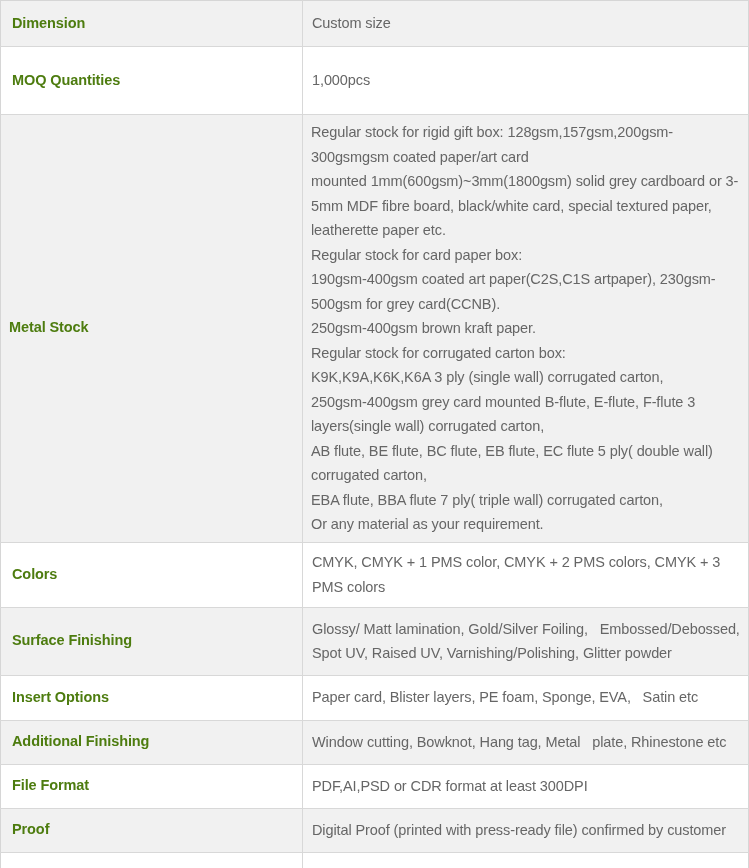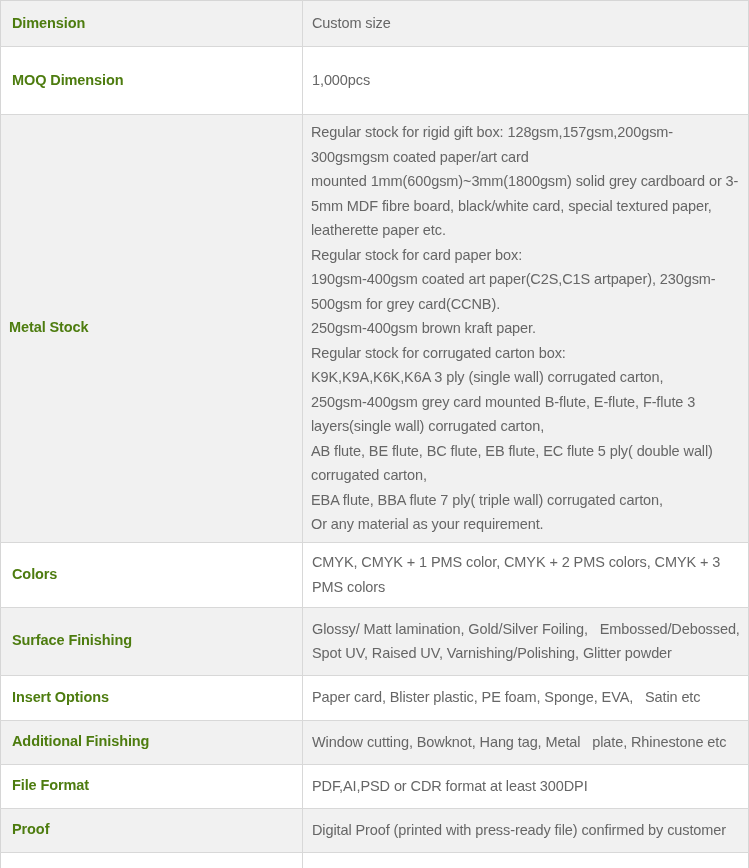--- a/index.html
+++ b/index.html
@@ -62,21 +62,21 @@
 </head>
 <body>
 
 <table class="spec-table">
   <tbody>
       <tr>
         <td class="spec-label">Dimension</td>
         <td class="spec-value">Custom size</td>
       </tr>
       <tr>
-        <td class="spec-label">MOQ Dimension</td>
+        <td class="spec-label">MOQ Quantities</td>
         <td class="spec-value">1,000pcs</td>
       </tr>
       <tr>
         <td class="spec-label">Metal Stock</td>
         <td class="spec-value">Regular stock for rigid gift box: 128gsm,157gsm,200gsm-300gsmgsm coated paper/art card
 mounted 1mm(600gsm)~3mm(1800gsm) solid grey cardboard or 3-5mm MDF fibre board, black/white card, special textured paper, leatherette paper etc.
 Regular stock for card paper box:
 190gsm-400gsm coated art paper(C2S,C1S artpaper), 230gsm-500gsm for grey card(CCNB).
 250gsm-400gsm brown kraft paper.
 Regular stock for corrugated carton box:
@@ -89,21 +89,21 @@
       <tr>
         <td class="spec-label">Colors</td>
         <td class="spec-value">CMYK, CMYK + 1 PMS color, CMYK + 2 PMS colors, CMYK + 3 PMS colors</td>
       </tr>
       <tr>
         <td class="spec-label">Surface Finishing</td>
         <td class="spec-value">Glossy/ Matt lamination, Gold/Silver Foiling,   Embossed/Debossed, Spot UV, Raised UV, Varnishing/Polishing, Glitter powder</td>
       </tr>
       <tr>
         <td class="spec-label">Insert Options</td>
-        <td class="spec-value">Paper card, Blister plastic, PE foam, Sponge, EVA,   Satin etc</td>
+        <td class="spec-value">Paper card, Blister layers, PE foam, Sponge, EVA,   Satin etc</td>
       </tr>
       <tr>
         <td class="spec-label">Additional Finishing</td>
         <td class="spec-value">Window cutting, Bowknot, Hang tag, Metal   plate, Rhinestone etc</td>
       </tr>
       <tr>
         <td class="spec-label">File Format</td>
         <td class="spec-value">PDF,AI,PSD or CDR format at least 300DPI</td>
       </tr>
       <tr>

